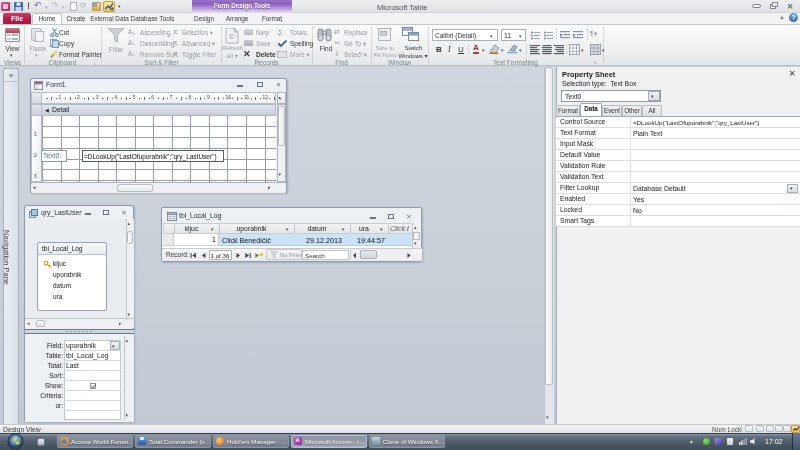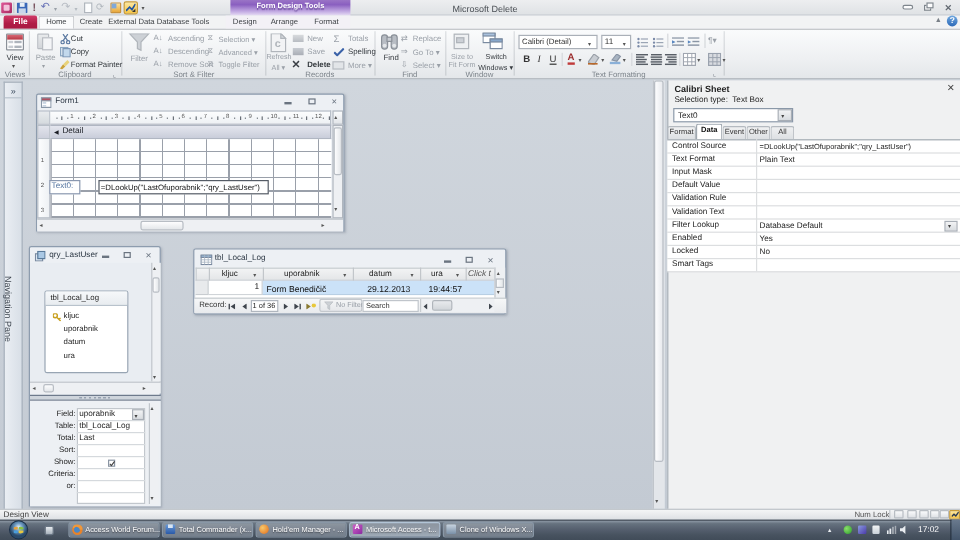--- a/index.html
+++ b/index.html
@@ -26,21 +26,21 @@
 <div class="a" style="left:92px;top:2px;width:9px;height:9px;background:linear-gradient(#fbe09a,#e8a83c);border:1px solid #c8923e;border-radius:1px;"></div>
 <div class="a" style="left:93px;top:3px;width:4px;height:4px;background:#7fa8d8;"></div>
 <div class="a" style="left:103px;top:1px;width:12px;height:11px;background:linear-gradient(#fde8a0,#f5c445);border:1px solid #c89b38;border-radius:2px;"></div>
 <svg class="a" style="left:105px;top:3px;" width="8" height="8" viewBox="0 0 8 8">
     <path d="M0 6 L3 3 L5 5 L8 0" stroke="#2255a0" stroke-width="1.4" fill="none"></path>
     <path d="M5 7 L8 7 L8 4" fill="#333"></path>
   </svg>
 <div class="t" style="left:118px;top:3px;font-size:5px;color:#555;">▾</div>
 <div class="a" style="left:192px;top:0;width:100px;height:13px;background:linear-gradient(#9a74c6,#8a5fc0 30%,#c5aee4 75%,#e7def4);"></div>
 <div class="t" style="left:192px;top:2px;width:100px;text-align:center;font-size:6.3px;font-weight:bold;color:#fff;text-shadow:0 1px 1px #6a4a9a;">Form Design Tools</div>
-<div class="t" style="left:377px;top:3px;font-size:7.5px;color:#4a4f55;">Microsoft Delete</div>
+<div class="t" style="left:377px;top:3px;font-size:7.5px;color:#4a4f55;">Microsoft Table</div>
 <div class="a" style="left:752px;top:4px;width:9px;height:4px;background:#fdfdfe;border:1px solid #7e858d;border-radius:2px;"></div>
 <div class="a" style="left:770px;top:4px;width:6px;height:5px;border:1px solid #7e858d;background:#fdfdfe;"></div>
 <div class="a" style="left:772px;top:2px;width:6px;height:5px;border:1px solid #7e858d;background:#fdfdfe;"></div>
 <div class="t" style="left:787px;top:2px;font-size:7.5px;font-weight:bold;color:#636a72;">✕</div>
 <div class="t" style="left:779px;top:14px;font-size:6px;color:#7a8088;z-index:5;">▲</div>
 <div class="a" style="left:789px;top:13px;width:9px;height:9px;border-radius:50%;background:linear-gradient(#6fa8e0,#2d6ab8);z-index:5;"></div>
 <div class="t" style="left:791.5px;top:14px;font-size:7px;font-weight:bold;color:#fff;z-index:5;">?</div>
 <div class="a" style="left:0;top:13px;width:800px;height:11px;background:#f2f3f4;"></div>
 <div class="a" style="left:188px;top:13px;width:104px;height:11px;background:#f3f1f6;"></div>
 <div class="a" style="left:3px;top:13px;width:28px;height:11px;background:linear-gradient(#d03a68,#b01c46 60%,#a81a42);border-radius:2px 2px 0 0;"></div>
@@ -436,21 +436,21 @@
 <div class="t" style="left:342px;top:226px;font-size:5px;color:#555;">▾</div>
 <div class="a" style="left:388px;top:223px;width:1px;height:11px;background:#c2c6ca;"></div>
 <div class="t" style="left:350px;top:225px;width:28px;text-align:center;font-size:6.8px;color:#222;">ura</div>
 <div class="t" style="left:380px;top:226px;font-size:5px;color:#555;">▾</div>
 <div class="a" style="left:412px;top:223px;width:1px;height:11px;background:#c2c6ca;"></div>
 <div class="t" style="left:390px;top:224.5px;font-size:7px;font-style:italic;color:#555;">Click t</div>
 <div class="a" style="left:163px;top:234px;width:11px;height:12px;background:#e8eaec;border-right:1px solid #c8ccd0;border-bottom:1px solid #c8ccd0;"></div>
 <div class="a" style="left:174px;top:234px;width:45px;height:12px;background:#fff;border-right:1px solid #c8ccd0;border-bottom:1px solid #d0d4d8;"></div>
 <div class="t" style="left:174px;top:236px;width:42px;text-align:right;font-size:7px;color:#111;">1</div>
 <div class="a" style="left:219px;top:234px;width:193px;height:12px;background:#cbe2f8;border-bottom:1px solid #b8cfe4;"></div>
-<div class="t" style="left:222px;top:235.5px;font-size:7.2px;color:#111;">Form Benedičič</div>
+<div class="t" style="left:222px;top:235.5px;font-size:7.2px;color:#111;">Click Benedičič</div>
 <div class="t" style="left:294px;top:235.5px;width:48px;text-align:right;font-size:7.2px;color:#111;">29.12.2013</div>
 <div class="t" style="left:340px;top:235.5px;width:45px;text-align:right;font-size:7.2px;color:#111;">19:44:57</div>
 <div class="a" style="left:163px;top:246px;width:249px;height:2px;background:#fff;"></div>
 <div class="a" style="left:412px;top:223px;width:9px;height:25px;background:#eef0f3;border-left:1px solid #c0c5cb;"></div>
 <div class="t" style="left:414px;top:224px;font-size:5px;color:#555;">▴</div>
 <div class="a" style="left:413px;top:232px;width:7px;height:8px;background:linear-gradient(to right,#fdfdfe,#e4e7ea);border:1px solid #b8bdc4;"></div>
 <div class="t" style="left:414px;top:240px;font-size:5px;color:#555;">▾</div>
 <div class="a" style="left:162px;top:248px;width:260px;height:13px;background:linear-gradient(#f6f7f8,#e8eaed);border-top:1px solid #c8ccd0;"></div>
 <div class="t" style="left:166px;top:251px;font-size:6.5px;color:#333;">Record:</div>
 <svg class="a" style="left:190px;top:252.5px" width="6" height="5" viewBox="0 0 6 5">
@@ -483,21 +483,21 @@
 <div class="t" style="left:305px;top:251.5px;font-size:6.2px;color:#333;">Search</div>
 <div class="a" style="left:350px;top:249px;width:62px;height:11px;background:#eef0f3;border-left:1px solid #c8ccd0;"></div>
 <svg class="a" style="left:352px;top:252.5px" width="5" height="5" viewBox="0 0 5 5">
     <path d="M4 0 L1 2.5 L4 5 Z" fill="#3f454d"></path>
   </svg>
 <div class="a" style="left:360px;top:250px;width:17px;height:9px;background:linear-gradient(#e8eaed,#d2d6da);border:1px solid #b0b5bb;border-radius:2px;"></div>
 <svg class="a" style="left:407px;top:252.5px" width="5" height="5" viewBox="0 0 5 5">
     <path d="M0.5 0 L3.5 2.5 L0.5 5 Z" fill="#3f454d"></path>
   </svg>
 <div class="a" style="left:556px;top:67px;width:244px;height:357px;background:#f0f1f2;border-left:1px solid #a6aeb6;"></div>
-<div class="t" style="left:562px;top:70px;font-size:7.5px;font-weight:bold;color:#222;">Calibri Sheet</div>
+<div class="t" style="left:562px;top:70px;font-size:7.5px;font-weight:bold;color:#222;">Property Sheet</div>
 <div class="t" style="left:789px;top:69px;font-size:8px;color:#444;">✕</div>
 <div class="t" style="left:562px;top:80px;font-size:6.8px;color:#222;">Selection type:&nbsp; Text Box</div>
 <div class="a" style="left:561px;top:90px;width:100px;height:12px;background:#fff;border:1px solid #8a98a8;"></div>
 <div class="t" style="left:565px;top:92.5px;font-size:6.8px;color:#222;">Text0</div>
 <div class="a" style="left:648px;top:91px;width:12px;height:10px;background:linear-gradient(#f2f3f5,#d8dce0);border:1px solid #a8aeb6;"></div>
 <div class="t" style="left:651px;top:93px;font-size:5px;color:#444;">▾</div>
 <div class="a" style="left:556px;top:105px;width:24px;height:11px;background:linear-gradient(#eff0f1,#dde0e3);border:1px solid #b4bac0;border-bottom:none;border-radius:2px 2px 0 0;"></div>
 <div class="t" style="left:556px;top:106.5px;width:24px;text-align:center;font-size:6.3px;color:#333;">Format</div>
 <div class="a" style="left:580px;top:103px;width:22px;height:13px;background:#fff;border:1px solid #a0a8b0;border-bottom:none;border-radius:2px 2px 0 0;"></div>
 <div class="t" style="left:580px;top:105px;width:22px;text-align:center;font-size:6.3px;font-weight:bold;color:#111;">Data</div>

